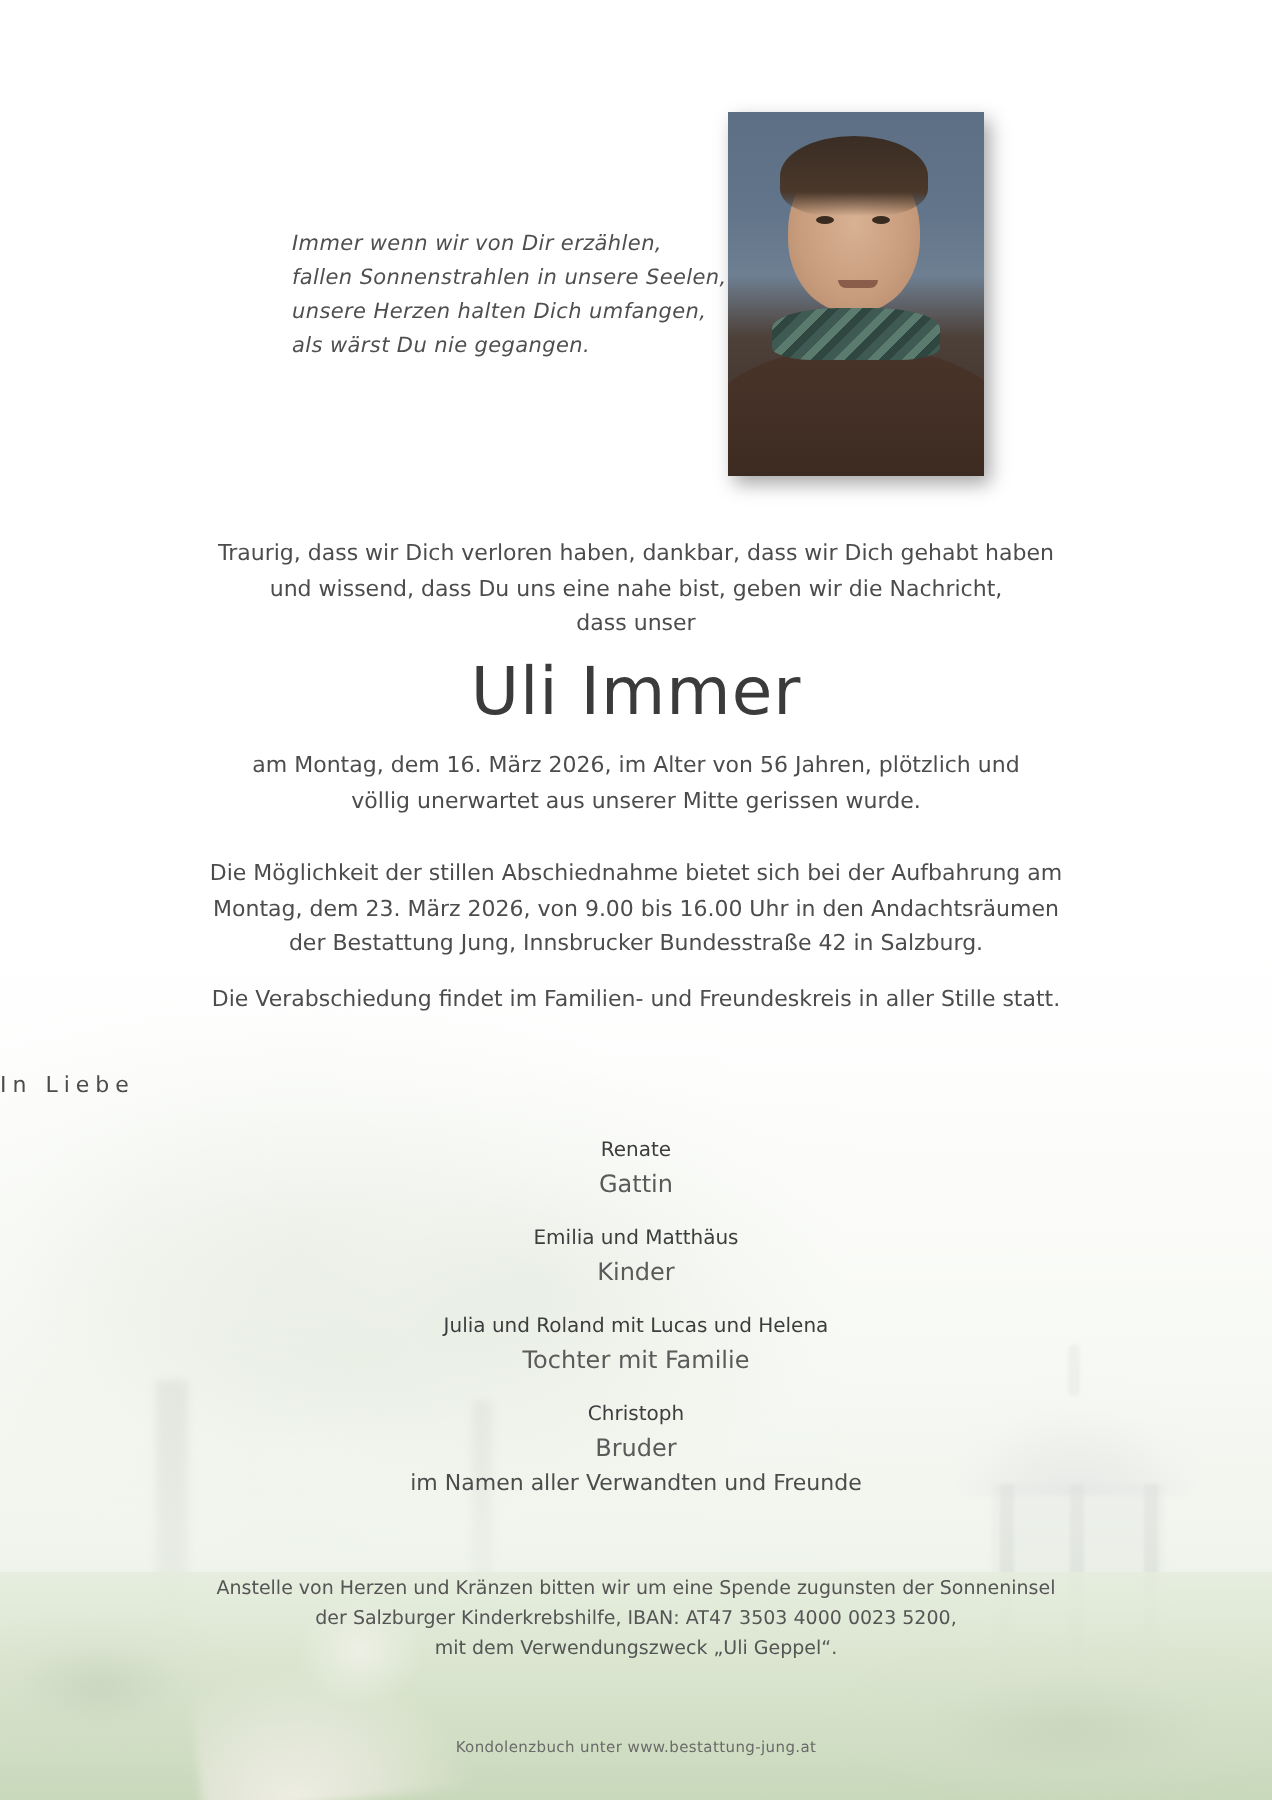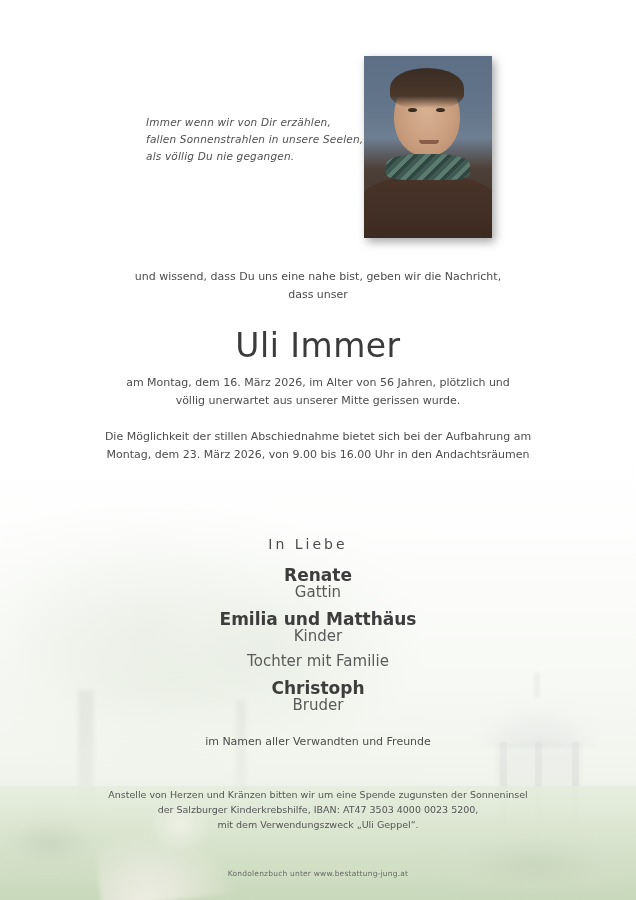--- a/index.html
+++ b/index.html
@@ -311,41 +311,41 @@
   }
   .block.age { top: 374px; text-align: center; }
   .block.aufbahrung { top: 428px; }
   .block.verabschiedung { top: 491px; }
 
   .inliebe {
     position: absolute;
     left: 0;
     top: 536px;
     width: 616px;
-    text-align: center;
-    font-size: 14px;
+    text-align: left;
+    font-size: 11px;
     letter-spacing: 3px;
     color: #4c4c4c;
   }
 
   .family {
     position: absolute;
     left: 0;
     top: 566px;
     width: 636px;
     text-align: center;
   }
   .fam-name {
-    font-size: 17px;
-    font-weight: bold;
+    font-size: 10px;
+    font-weight: normal;
     color: #3d3d3d;
     line-height: 19px;
   }
   .fam-rel {
-    font-size: 15px;
+    font-size: 12px;
     color: #5a5a5a;
     line-height: 15px;
     margin-bottom: 10px;
   }
 
   .innamen {
     position: absolute;
     left: 0;
     top: 735px;
     width: 636px;
@@ -405,48 +405,55 @@
       <div class="hair"></div>
       <div class="eye-l"></div>
       <div class="eye-r"></div>
       <div class="mouth"></div>
       <div class="scarf"></div>
     </div>
 
     <div class="poem">
       <div>Immer wenn wir von Dir erzählen,</div>
       <div>fallen Sonnenstrahlen in unsere Seelen,</div>
-      <div>als völlig Du nie gegangen.</div>
+      <div>unsere Herzen halten Dich umfangen,</div>
+      <div>als wärst Du nie gegangen.</div>
     </div>
 
     <div class="block intro">
+      <div>Traurig, dass wir Dich verloren haben, dankbar, dass wir Dich gehabt haben</div>
       <div>und wissend, dass Du uns eine nahe bist, geben wir die Nachricht,</div>
       <div>dass unser</div>
     </div>
 
     <div class="name">Uli Immer</div>
 
     <div class="block age">
       <div>am Montag, dem 16. März 2026, im Alter von 56 Jahren, plötzlich und</div>
       <div>völlig unerwartet aus unserer Mitte gerissen wurde.</div>
     </div>
 
     <div class="block aufbahrung">
       <div>Die Möglichkeit der stillen Abschiednahme bietet sich bei der Aufbahrung am</div>
       <div>Montag, dem 23. März 2026, von 9.00 bis 16.00 Uhr in den Andachtsräumen</div>
-    </div>
-
+      <div>der Bestattung Jung, Innsbrucker Bundesstraße 42 in Salzburg.</div>
+    </div>
+
+    <div class="block verabschiedung">
+      <div>Die Verabschiedung findet im Familien- und Freundeskreis in aller Stille statt.</div>
+    </div>
 
     <div class="inliebe">In Liebe</div>
 
     <div class="family">
       <div class="fam-name">Renate</div>
       <div class="fam-rel">Gattin</div>
       <div class="fam-name">Emilia und Matthäus</div>
       <div class="fam-rel">Kinder</div>
+      <div class="fam-name">Julia und Roland mit Lucas und Helena</div>
       <div class="fam-rel">Tochter mit Familie</div>
       <div class="fam-name">Christoph</div>
       <div class="fam-rel">Bruder</div>
     </div>
 
     <div class="innamen">im Namen aller Verwandten und Freunde</div>
 
     <div class="block spende">
       <div>Anstelle von Herzen und Kränzen bitten wir um eine Spende zugunsten der Sonneninsel</div>
       <div>der Salzburger Kinderkrebshilfe, IBAN: AT47 3503 4000 0023 5200,</div>

